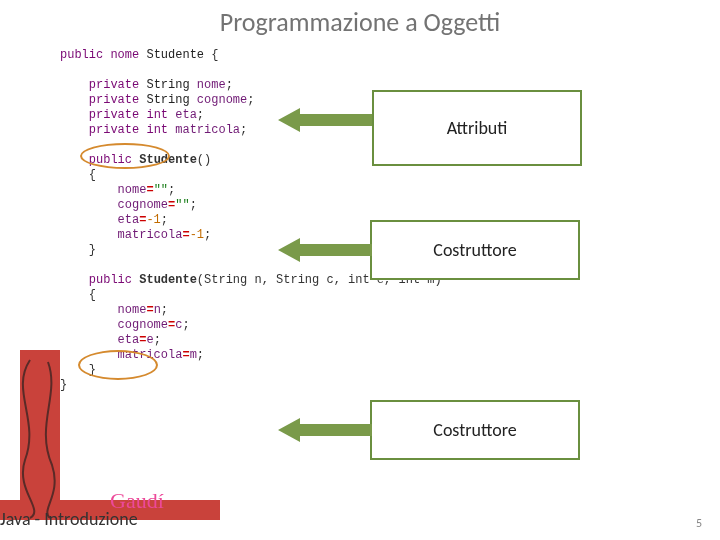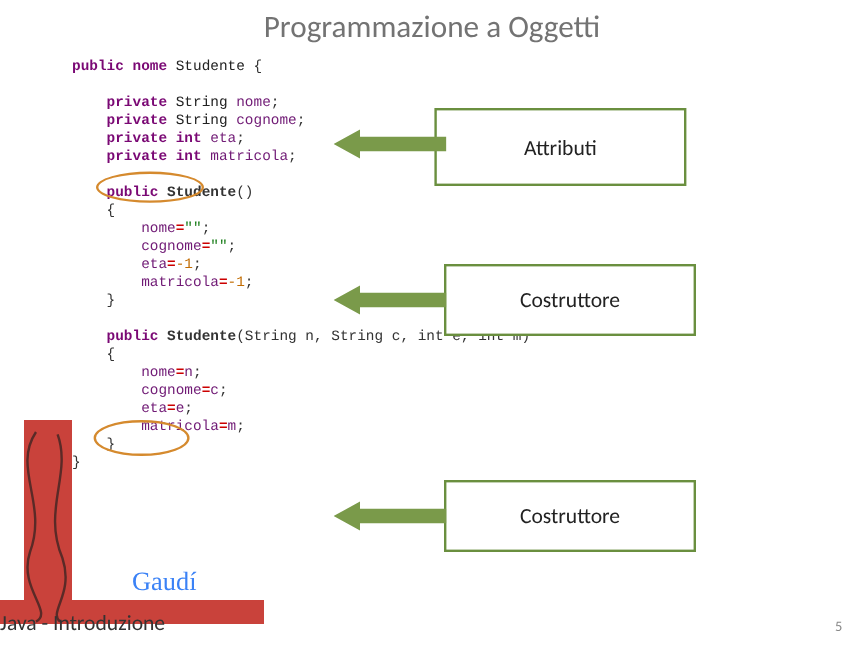--- a/index.html
+++ b/index.html
@@ -21,42 +21,42 @@
   .code-area {
     position: absolute;
     top: 48px;
     left: 60px;
     font-family: Consolas, "Courier New", monospace;
     font-size: 12px;
     line-height: 15px;
     white-space: pre;
     color: #333;
   }
-  .kw { color: #7a0874; font-weight: bold; } 
+  .kw { color: #7a0874; font-weight: normal; } 
   .typ { color: #222; }
   .id { color: #701a75; }
   .str { color: #1a7e1a; }
   .num { color: #c16b00; }
   .op { color: #c00; font-weight: bold; }
   .pun { color: #333; }
   .method { font-weight: bold; }
 
   .callout {
     position: absolute;
     background: #fff;
     border: 2px solid #6a8f3f;
     text-align: center;
     font-size: 18px;
     color: #222;
     display: flex;
     flex-direction: column;
     justify-content: center;
     padding: 4px 6px;
   }
-  .callout-1 { left: 362px; top: 90px;  width: 210px; height: 65px; text-align: center; }
+  .callout-1 { left: 372px; top: 90px;  width: 210px; height: 76px; text-align: center; }
   .callout-2 { left: 370px; top: 220px; width: 210px; height: 60px; }
   .callout-3 { left: 370px; top: 400px; width: 210px; height: 60px; }
 
   .arrow {
     position: absolute;
   }
   .arrow svg { display: block; }
 
   .footer-note {
     position: absolute;
@@ -91,24 +91,24 @@
     border: 2px solid #d58a2e;
     border-radius: 50%;
     background: transparent;
   }
   .circ-1 { left: 80px;  top: 143px; width: 90px; height: 26px; }
   .circ-2 { left: 78px;  top: 350px; width: 80px; height: 30px; }
 
   .gaudi {
     position: absolute;
     left: 110px;
-    bottom: 42px;
+    bottom: 26px;
     font-family: "Brush Script MT", cursive;
     font-size: 22px;
-    color: #3b82f6;
+    color: #ec4899;
   }
 </style>
 </head>
 <body>
 
 <h1 class="slide-title">Programmazione a Oggetti</h1>
 
 <div class="code-area"><span class="kw">public</span> <span class="kw">nome</span> <span class="typ">Studente</span> <span class="pun">{</span>
 
     <span class="kw">private</span> <span class="typ">String</span> <span class="id">nome</span><span class="pun">;</span>

